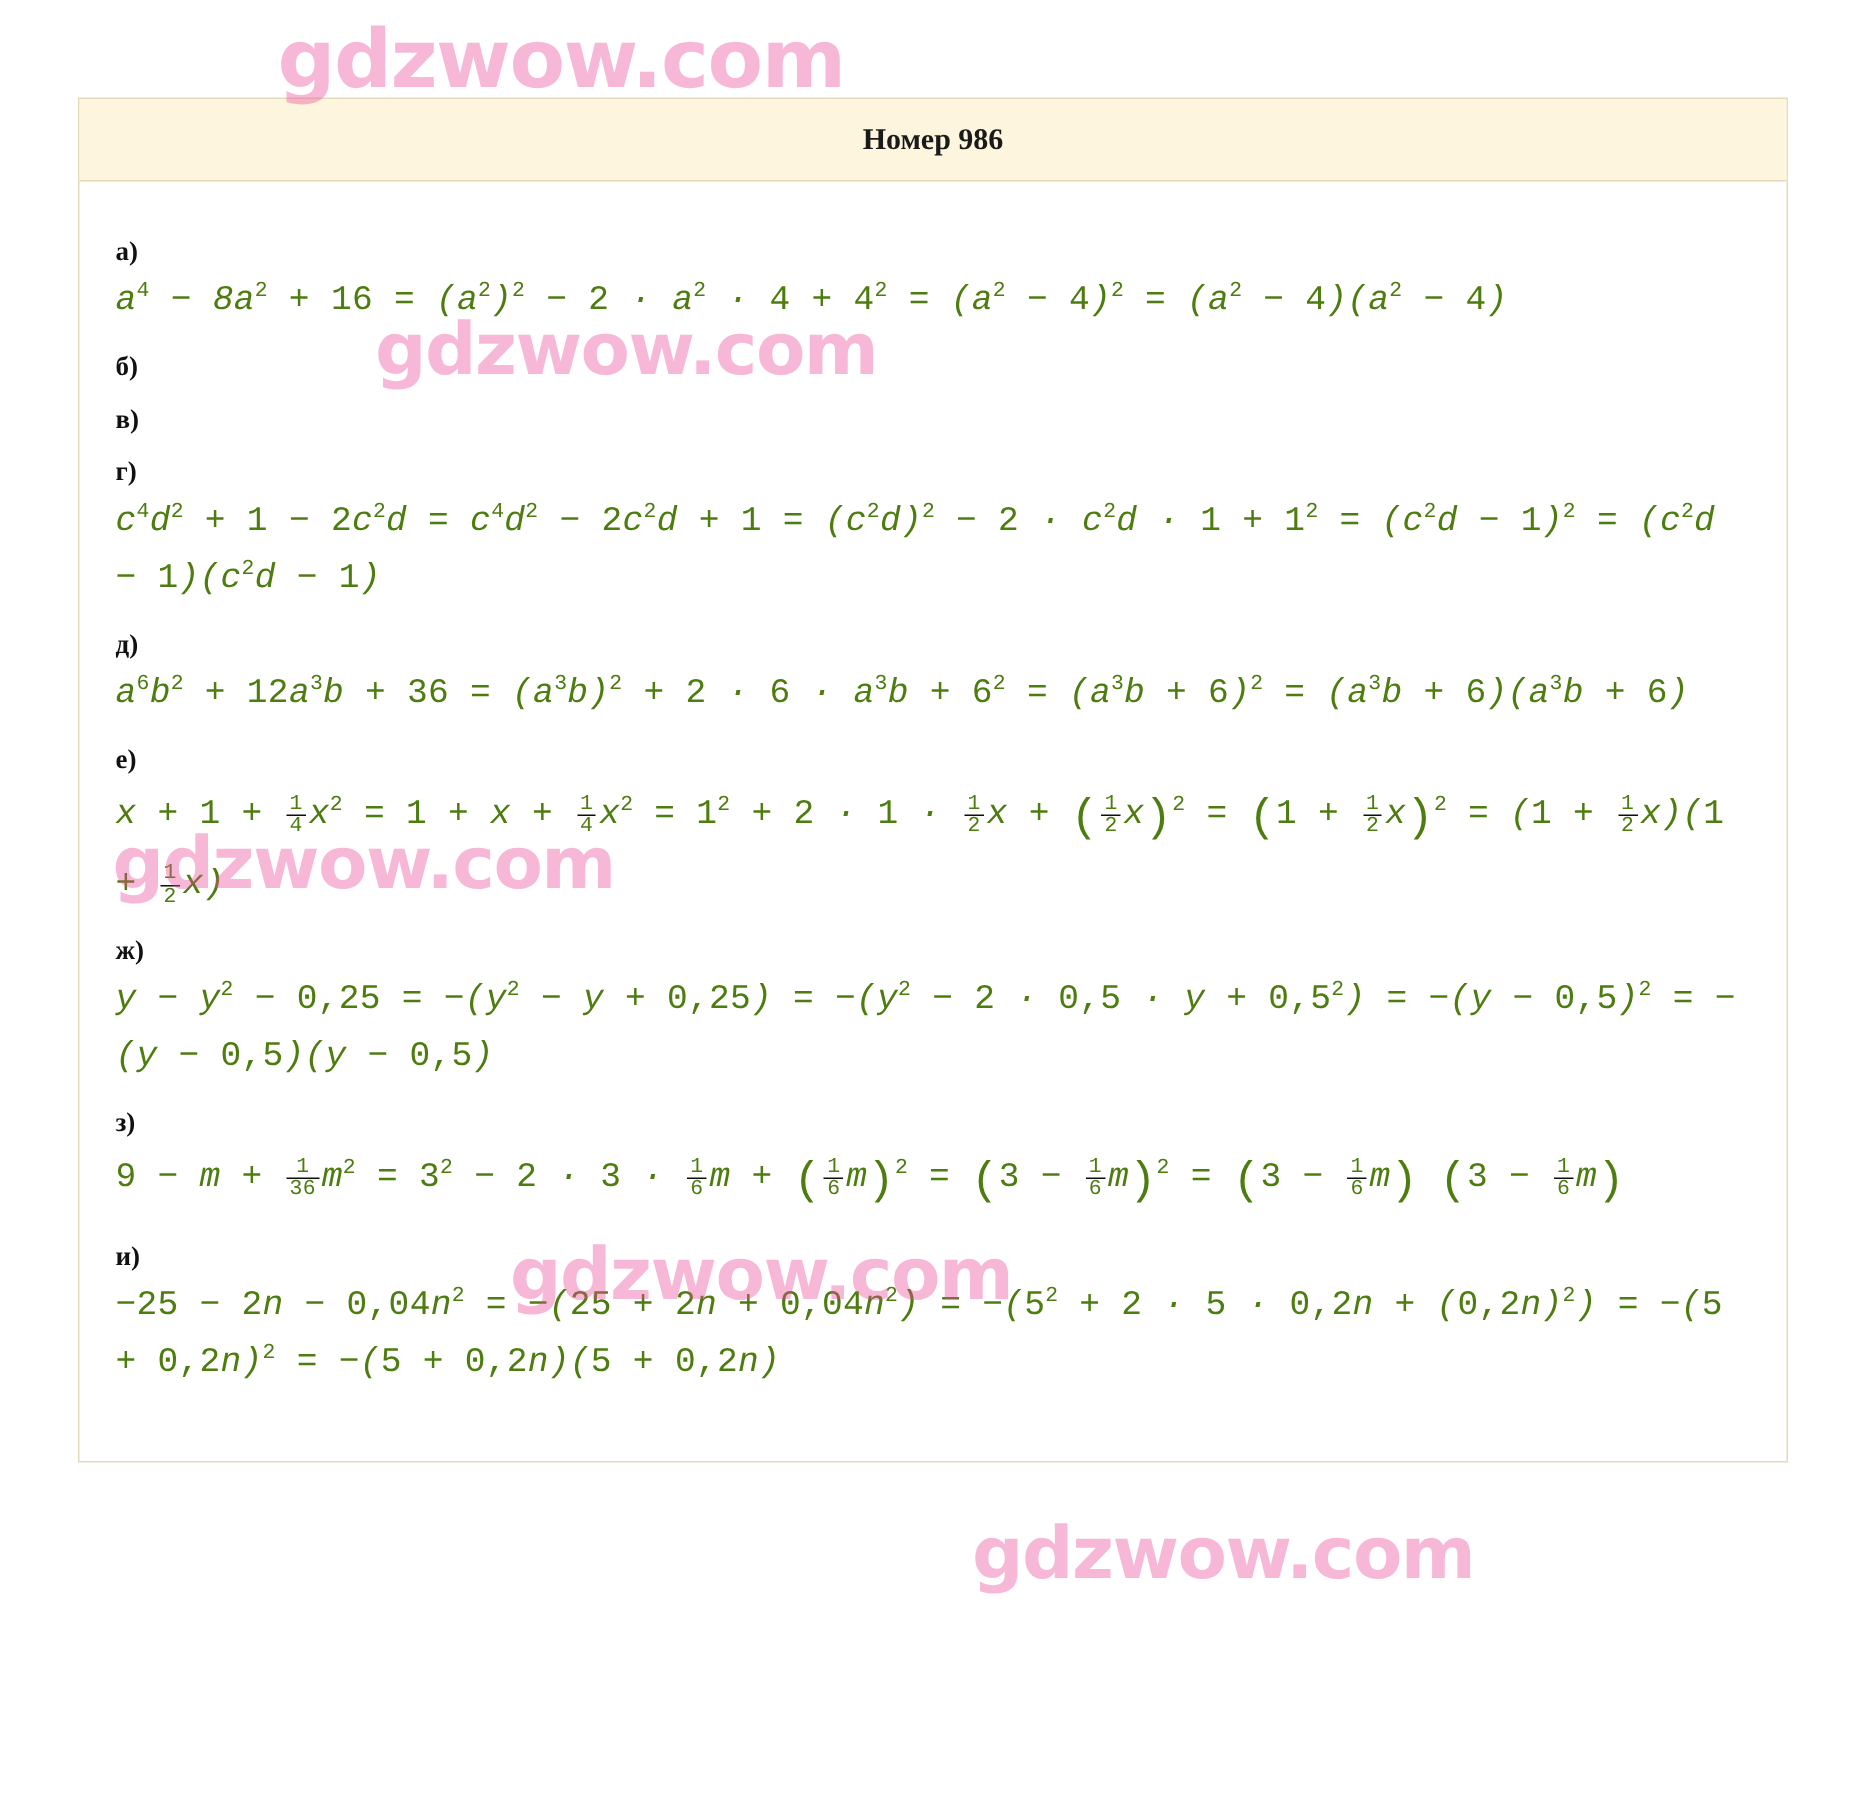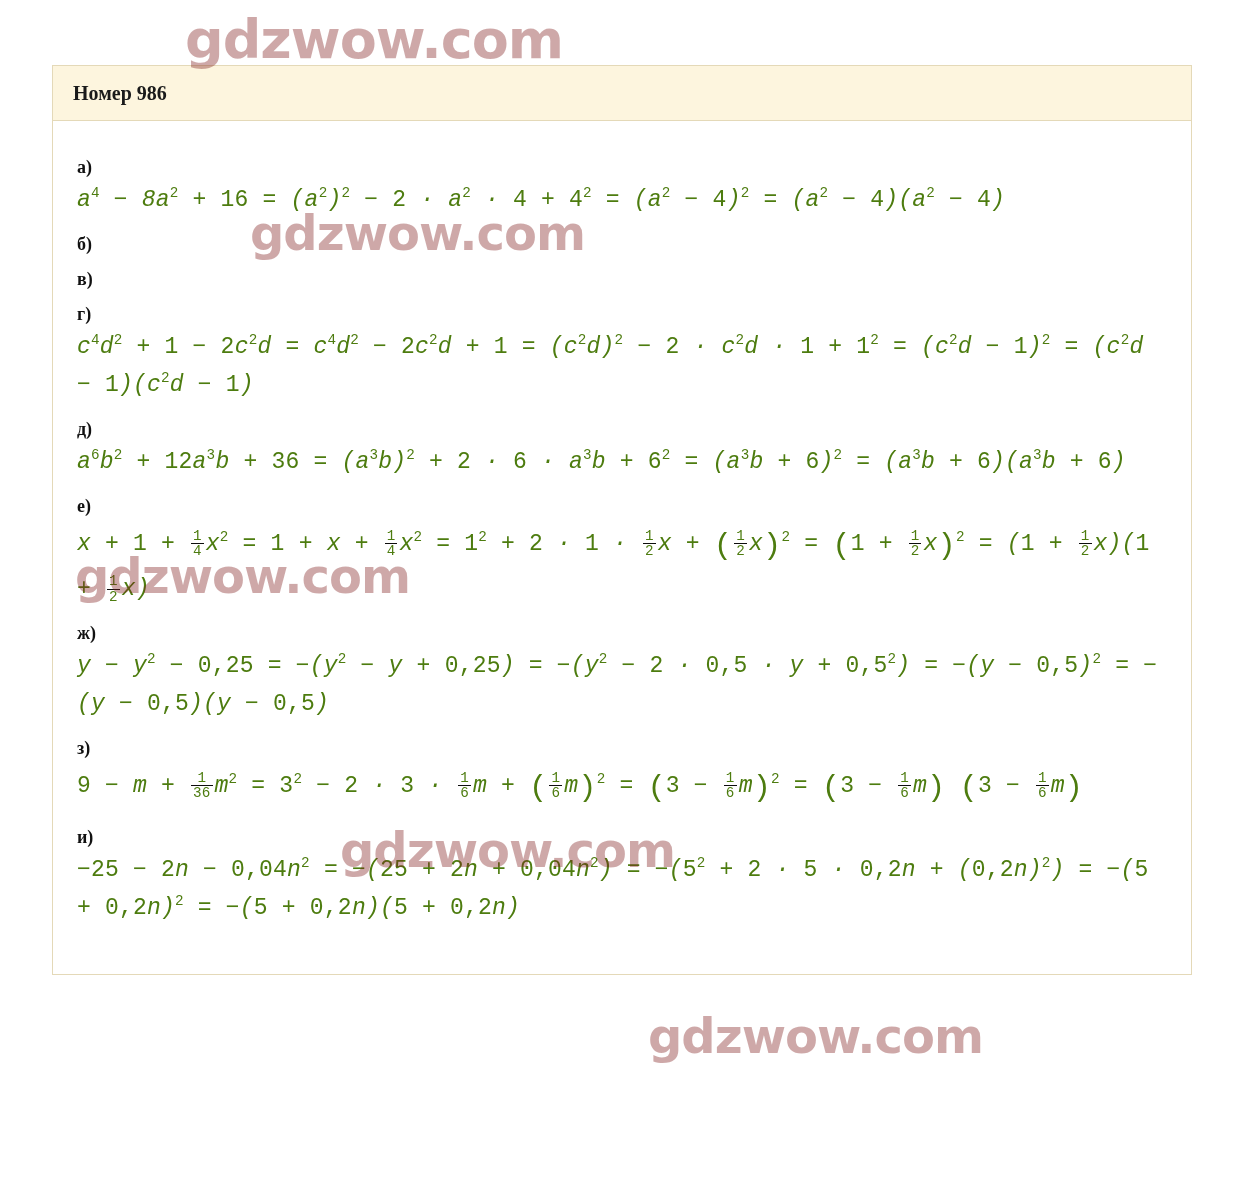--- a/index.html
+++ b/index.html
@@ -19,21 +19,21 @@
   .wm-layer {
     position: absolute;
     inset: 0;
     pointer-events: none;
     z-index: 5;
   }
   .wm {
     position: absolute;
     font-family: "DejaVu Sans", sans-serif;
     font-weight: bold;
-    color: #7f1d1d;
+    color: #ec4899;
     opacity: 0.38;
     white-space: nowrap;
     letter-spacing: -1px;
   }
 
   
   .card {
     position: absolute;
     left: 52px;
     top: 65px;
@@ -44,20 +44,21 @@
     z-index: 2;
   }
   .card-header {
     background: #fdf5de;
     border-bottom: 1px solid #e4d9b8;
     padding: 16px 20px 15px 20px;
     font-family: "Liberation Serif", serif;
     font-weight: bold;
     font-size: 20px;
     color: #1a1a1a;
+    text-align: center;
   }
   .card-body {
     padding: 22px 22px 40px 22px;
   }
 
   .item {
     margin-bottom: 4px;
   }
   .item-label {
     font-family: "Liberation Serif", serif;

